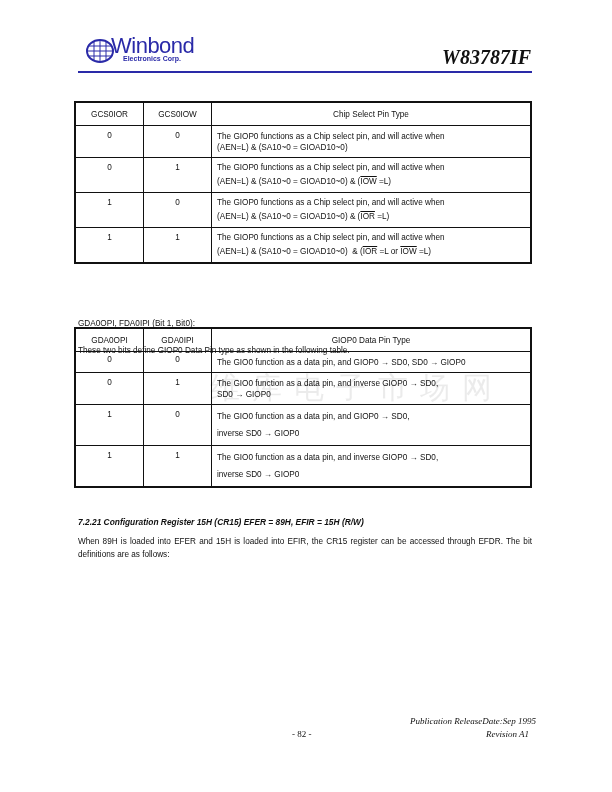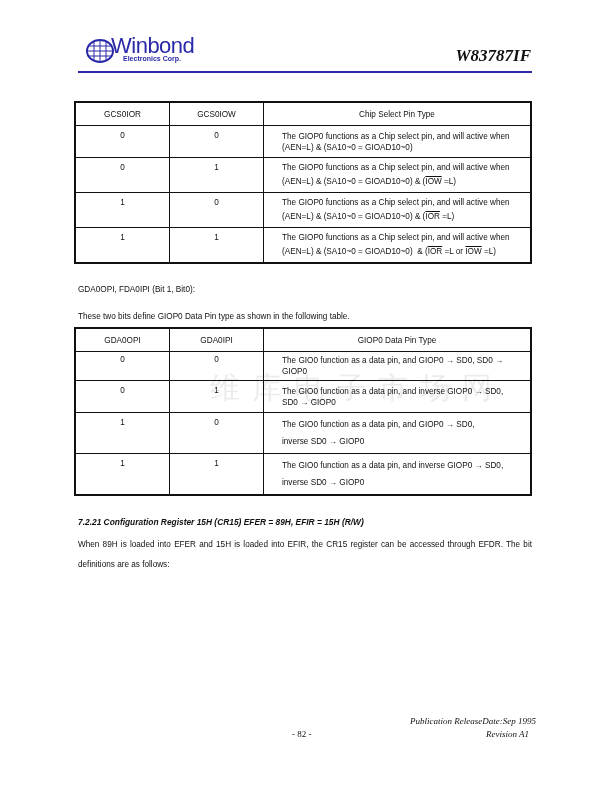--- a/index.html
+++ b/index.html
@@ -2,46 +2,46 @@
 <html><head>
 <meta charset="utf-8">
 <style>
   html, body { margin:0; padding:0; background:#fff; }
   body { width:612px; height:792px; position:relative; overflow:hidden; font-family:"Liberation Sans", sans-serif; color:#111; }
   .header { position:absolute; left:75px; top:36px; width:458px; height:34px; }
   .logo { position:absolute; left:10px; top:0; width:140px; height:32px; }
   .logo-globe { position:absolute; left:0; top:2px; width:32px; height:26px; }
   .logo-text { position:absolute; left:26px; top:-3px; font-family:"Liberation Sans", sans-serif; font-weight:normal; font-size:22px; color:#2a2aa8; letter-spacing:-0.5px; }
   .logo-sub { position:absolute; left:38px; top:19px; font-size:7px; color:#2a2aa8; font-weight:bold; }
-  .doc-title { position:absolute; right:2px; top:10px; font-family:"Liberation Serif", serif; font-style:italic; font-weight:bold; font-size:17px; color:#111; }
+  .doc-title { position:absolute; right:2px; top:10px; font-family:"Liberation Serif", serif; font-style:italic; font-weight:bold; font-size:20px; color:#111; }
   .header-rule { position:absolute; left:78px; top:71px; width:454px; height:2px; background:#2a2aa8; }
 
   table.spec { position:absolute; left:74px; border-collapse:collapse; font-size:8.2px; width:458px; }
-  table.spec td, table.spec th { border:1px solid #111; font-weight:normal; padding:0 18px; vertical-align:middle; }
+  table.spec td, table.spec th { border:1px solid #111; font-weight:normal; padding:0 5px; vertical-align:middle; }
   table.spec th { height:22px; text-align:center; }
   table.spec td.c { text-align:center; vertical-align:top; padding-top:5px; }
   table.spec td.desc { text-align:left; line-height:11px; padding-top:3px; padding-bottom:3px; }
   table.spec tr:first-child th { border-top:2px solid #111; }
   table.spec tr:last-child td { border-bottom:2px solid #111; }
   table.spec td:first-child, table.spec th:first-child { border-left:2px solid #111; }
   table.spec td:last-child, table.spec th:last-child { border-right:2px solid #111; }
   .col1 { width:57px; } .col2 { width:57px; }
   .ovl { text-decoration:overline; }
   #t1 { top:101px; }
   #t1 td.desc { height:25px; }
   #t2 { top:327px; }
   #t2 .r0 td.desc { height:14px; }
   #t2 td.desc { height:25px; }
   #t2 .tall td.desc { line-height:17px; height:30px; }
 
-  .para { position:absolute; left:78px; font-size:8.2px; }
+  .para { position:absolute; left:78px; font-size:8.2px;margin-top:34px; }
   .p1 { top:285px; }
   .p2 { top:312px; }
   .section-title { position:absolute; left:78px; top:517px; font-size:8.4px; font-weight:bold;font-style:italic; }
-  .body-text { position:absolute; left:78px; top:535px; width:454px; font-size:8.2px; line-height:20px; text-align:justify; }
+  .body-text { position:absolute; left:78px; top:535px; width:454px; font-size:8.2px; line-height:13px; text-align:justify; }
 
   .watermark { position:absolute; left:210px; top:368px; font-family:"DejaVu Serif", serif; font-size:30px; color:rgba(0,0,0,0.08); letter-spacing:12px; white-space:nowrap; }
 
   .footer-pub { position:absolute; right:76px; top:716px; font-family:"Liberation Serif", serif; font-style:italic; font-size:9px; }
   .footer-page { position:absolute; left:292px; top:729px; font-family:"Liberation Serif", serif; font-size:9px; }
   .footer-rev { position:absolute; right:83px; top:729px; font-family:"Liberation Serif", serif; font-style:italic; font-size:9px; }
 </style>
 </head>
 <body>
 

